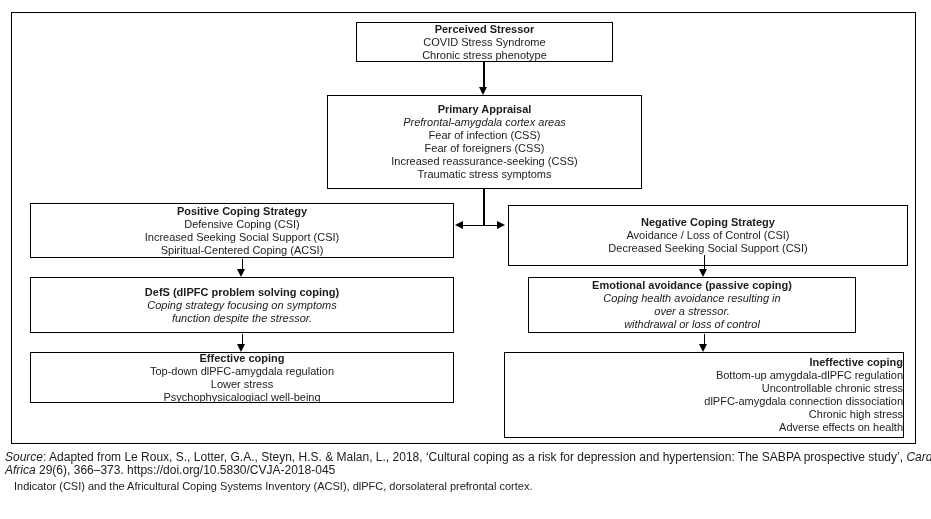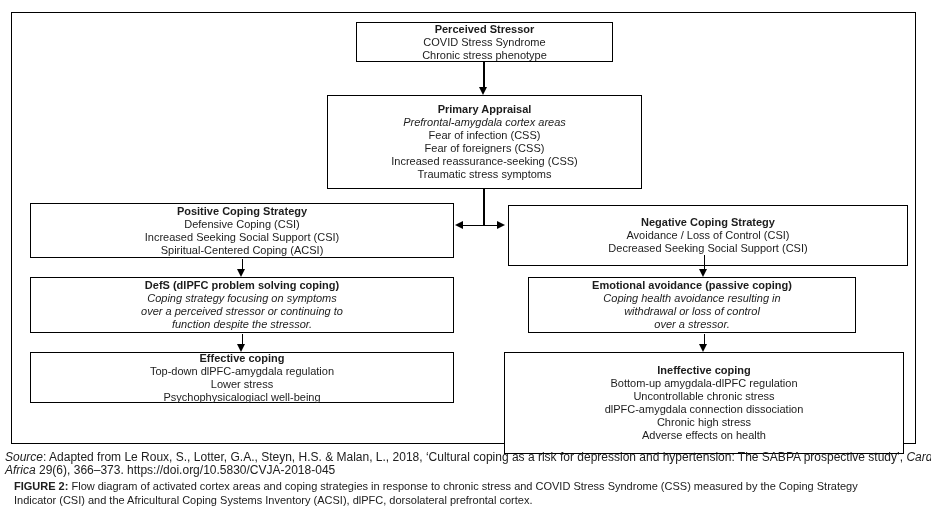--- a/index.html
+++ b/index.html
@@ -78,56 +78,54 @@
 
   <div class="vline" style="left:241.5px; top:259px; height:11px;"></div>
   <div class="arr-down" style="left:237px; top:269px;"></div>
 
   <div class="vline" style="left:703.5px; top:255px; height:15px;"></div>
   <div class="arr-down" style="left:699px; top:269px;"></div>
 
   <div class="fbox" style="left:30px; top:277px; width:424px; height:56px;">
     <div class="t">DefS (dlPFC problem solving coping)</div>
     <div class="it">Coping strategy focusing on symptoms</div>
-    <div class="it">over a perceived stressor or continuing to</div>
     <div class="it">function despite the stressor.</div>
   </div>
 
   <div class="fbox" style="left:504px; top:277px; width:328px; height:56px;margin-left:24px;">
     <div class="t">Emotional avoidance (passive coping)</div>
     <div class="it">Coping health avoidance resulting in</div>
+    <div class="it">over a stressor.</div>
     <div class="it">withdrawal or loss of control</div>
-    <div class="it">over a stressor.</div>
   </div>
 
   <div class="vline" style="left:241.5px; top:334px; height:10px;"></div>
   <div class="arr-down" style="left:237px; top:344px;"></div>
 
   <div class="vline" style="left:703.5px; top:334px; height:10px;"></div>
   <div class="arr-down" style="left:699px; top:344px;"></div>
 
   <div class="fbox" style="left:30px; top:352px; width:424px; height:51px;">
     <div class="t">Effective coping</div>
     <div>Top-down dlPFC-amygdala regulation</div>
     <div>Lower stress</div>
     <div>Psychophysicalogiacl well-being</div>
   </div>
 
-  <div class="fbox" style="left:504px; top:352px; width:400px; height:102px;">
+  <div class="fbox" style="left:504px; top:352px; width:400px; height:86px;text-align:right;">
     <div class="t">Ineffective coping</div>
     <div>Bottom-up amygdala-dlPFC regulation</div>
     <div>Uncontrollable chronic stress</div>
     <div>dlPFC-amygdala connection dissociation</div>
     <div>Chronic high stress</div>
     <div>Adverse effects on health</div>
   </div>
 
   <div class="source-block">
     <div class="line"><span class="it">Source</span><span>: Adapted from Le Roux, S., Lotter, G.A., Steyn, H.S. &amp; Malan, L., 2018, ‘Cultural coping as a risk for depression and hypertension: The SABPA prospective study’, </span><span class="it">Cardiovascular Journal of</span></div>
     <div class="line"><span class="it">Africa</span><span> 29(6), 366–373. https://doi.org/10.5830/CVJA-2018-045</span></div>
   </div>
 
   <div class="caption-block">
-    <div class="line"><span class="b">FIGURE 2:</span><span> Flow diagram of activated cortex areas and coping strategies in response to chronic stress and COVID Stress Syndrome (CSS) measured by the Coping Strategy</span></div>
     <div class="line">Indicator (CSI) and the Africultural Coping Systems Inventory (ACSI), dlPFC, dorsolateral prefrontal cortex.</div>
   </div>
 
 </div>
 
 </body></html>

